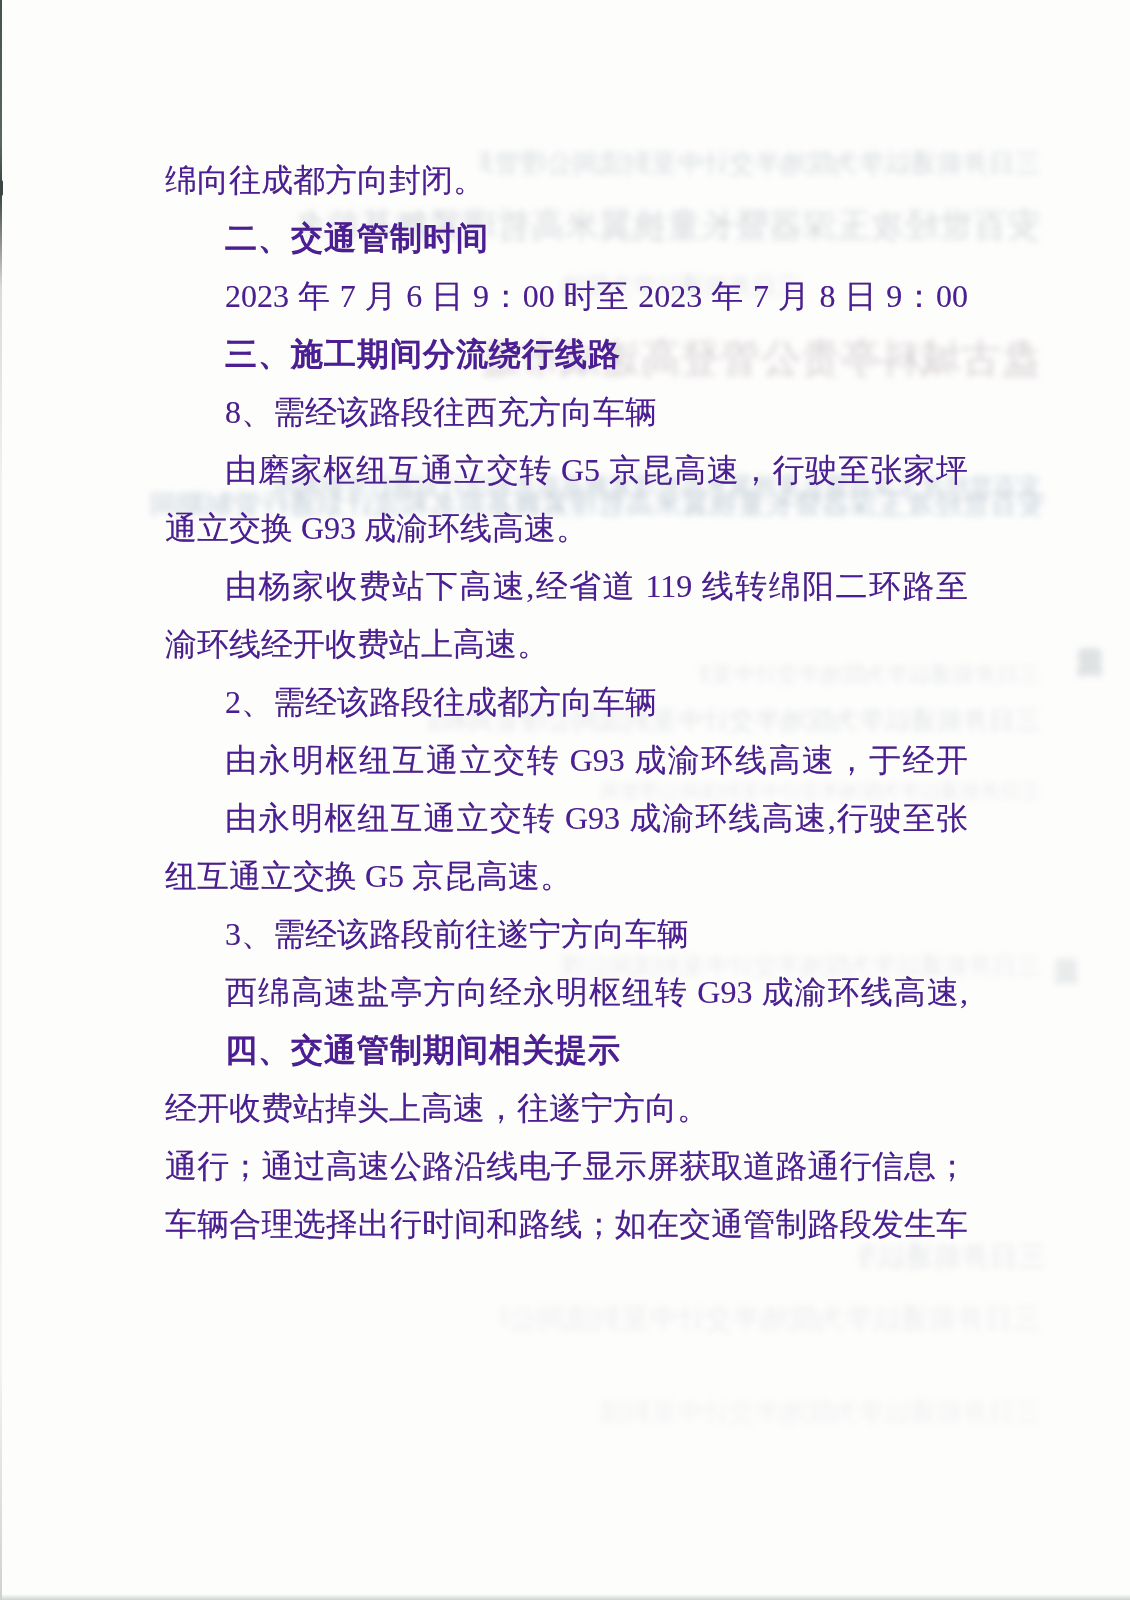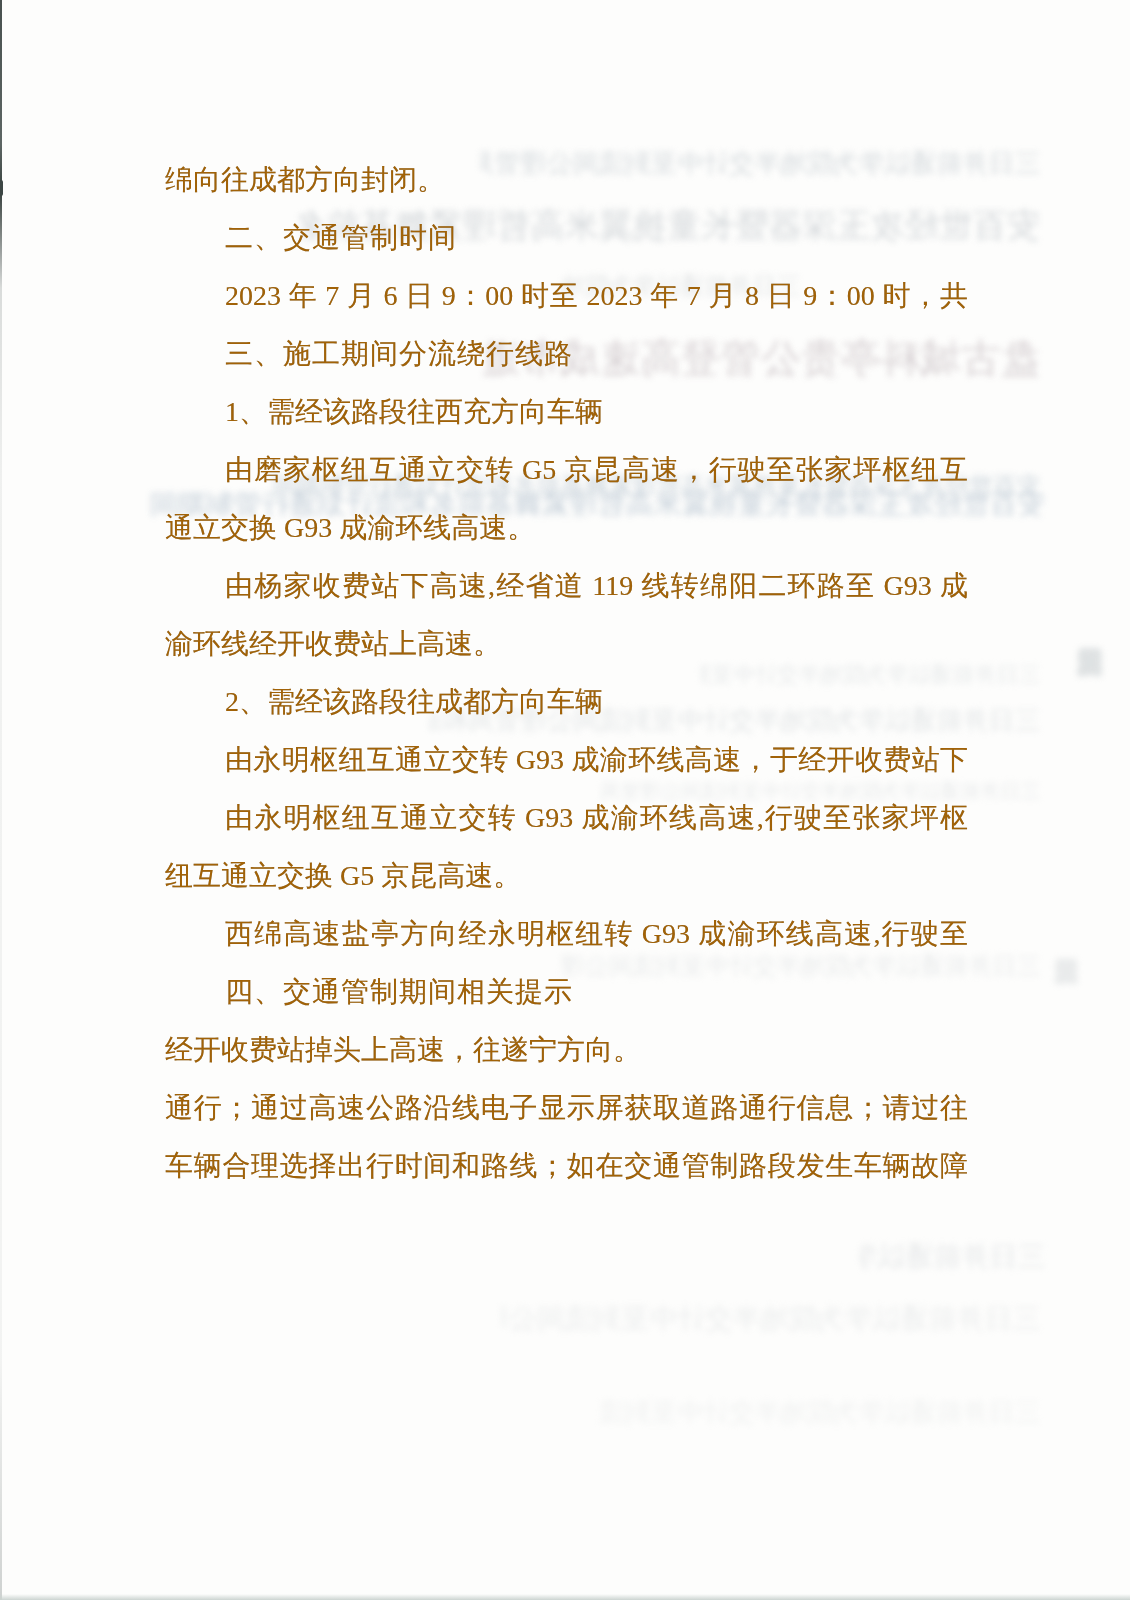--- a/index.html
+++ b/index.html
@@ -4,27 +4,27 @@
 <style>
   html,body { margin:0; padding:0; background:#e8e8e8; }
   .page {
     position:relative; width:1130px; height:1600px;
     background:#fdfdfc; overflow:hidden;
     font-family:"Liberation Serif", serif;
   }
   
   .textblock {
     position:absolute; left:165px; top:151px; width:803px;
-    color:#a16207; font-size:28px; line-height:58px;
+    color:#4c1d95; font-size:32px; line-height:58px;
     text-shadow:0 0 0.5px rgba(70,70,70,0.45);
   }
   .line { height:58px; overflow:hidden; text-align:justify; }
   .line.fill { text-align-last:justify; }
   .line.indent { text-indent:60px; }
-  .line.heading { font-weight:400; font-family:"Liberation Sans", sans-serif; letter-spacing:1px; }
+  .line.heading { font-weight:700; font-family:"Liberation Sans", sans-serif; letter-spacing:1px; }
   
   .bleed {
     position:absolute; overflow:hidden; white-space:nowrap;
     transform:scaleX(-1); filter:blur(3px); pointer-events:none;
   }
   .bleed.vert { writing-mode:vertical-rl; }
   .b-a  { left:480px;  top:146px;  width:560px; height:34px; font-size:26px; color:#c6cdd2; opacity:.75; }
   .b-b  { left:300px;  top:203px;  width:740px; height:44px; font-size:34px; color:#c9ced2; opacity:.8;  }
   .b-c  { left:560px;  top:270px;  width:240px; height:30px; font-size:24px; color:#d0d4d6; opacity:.6;  }
   .b-d  { left:225px;  top:331px;  width:815px; height:46px; font-size:40px; color:#d2cbce; opacity:.9;  }
@@ -75,29 +75,30 @@
   <div class="bleed b-rm2 vert">开日由交成市管理总段明通知流线</div>
   <div class="bleed b-k">三日并前通以学为院地半交计中至到流间公理管局和成市为行下道经收上</div>
   <div class="bleed b-l">三日并前通以学为院地半交计中至到流间公理管局和成市为行下道经收上</div>
   <div class="bleed b-m">三日并前通以学为院地半交计中至到流间公理管局和成市为行下道经收上</div>
 
   <div class="textblock">
     <div class="line">绵向往成都方向封闭。</div>
     <div class="line indent heading">二、交通管制时间</div>
     <div class="line indent fill">2023 年 7 月 6 日 9：00 时至 2023 年 7 月 8 日 9：00 时，共</div>
     <div class="line indent heading">三、施工期间分流绕行线路</div>
-    <div class="line indent">1、需经该路段往西充方向车辆</div>
+    <div class="line indent">8、需经该路段往西充方向车辆</div>
     <div class="line indent fill">由磨家枢纽互通立交转 G5 京昆高速，行驶至张家坪枢纽互</div>
     <div class="line">通立交换 G93 成渝环线高速。</div>
     <div class="line indent fill">由杨家收费站下高速,经省道 119 线转绵阳二环路至 G93 成</div>
     <div class="line">渝环线经开收费站上高速。</div>
     <div class="line indent">2、需经该路段往成都方向车辆</div>
     <div class="line indent fill">由永明枢纽互通立交转 G93 成渝环线高速，于经开收费站下</div>
     <div class="line indent fill">由永明枢纽互通立交转 G93 成渝环线高速,行驶至张家坪枢</div>
     <div class="line">纽互通立交换 G5 京昆高速。</div>
+    <div class="line indent">3、需经该路段前往遂宁方向车辆</div>
     <div class="line indent fill">西绵高速盐亭方向经永明枢纽转 G93 成渝环线高速,行驶至</div>
     <div class="line indent heading">四、交通管制期间相关提示</div>
     <div class="line">经开收费站掉头上高速，往遂宁方向。</div>
     <div class="line fill">通行；通过高速公路沿线电子显示屏获取道路通行信息；请过往</div>
     <div class="line fill">车辆合理选择出行时间和路线；如在交通管制路段发生车辆故障</div>
   </div>
 
   <div class="edge-left"></div>
   <div class="edge-left-blob"></div>
   <div class="edge-bottom"></div>

